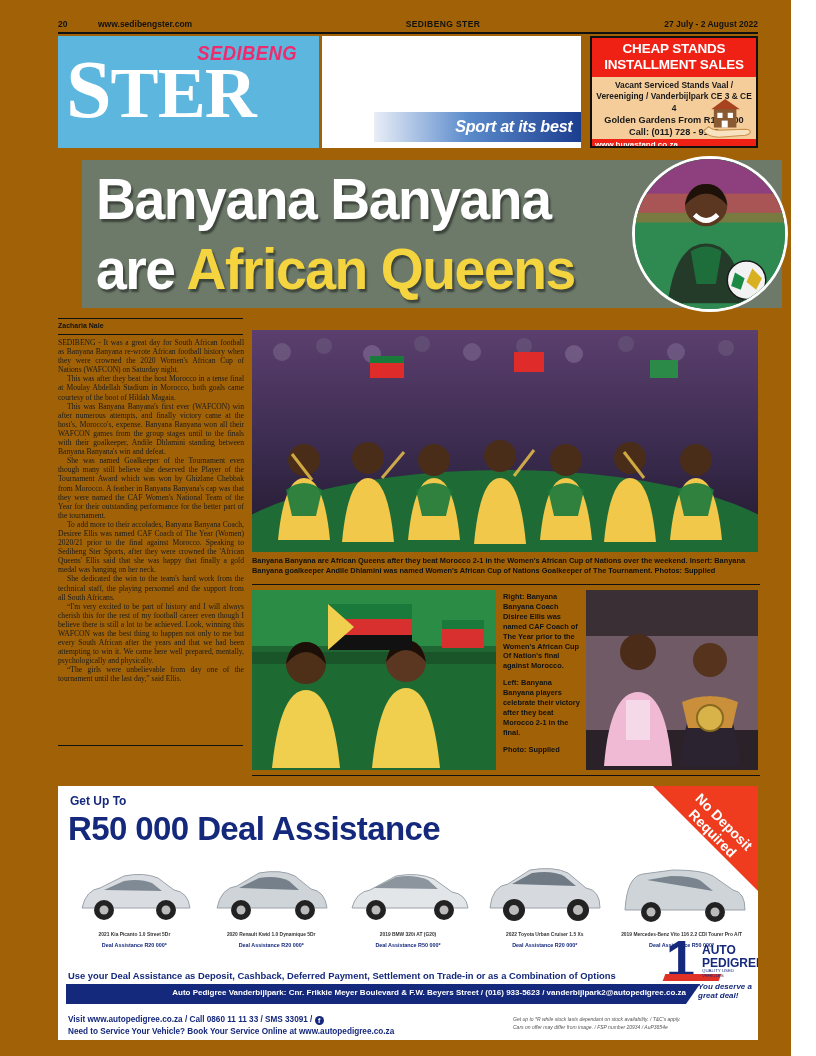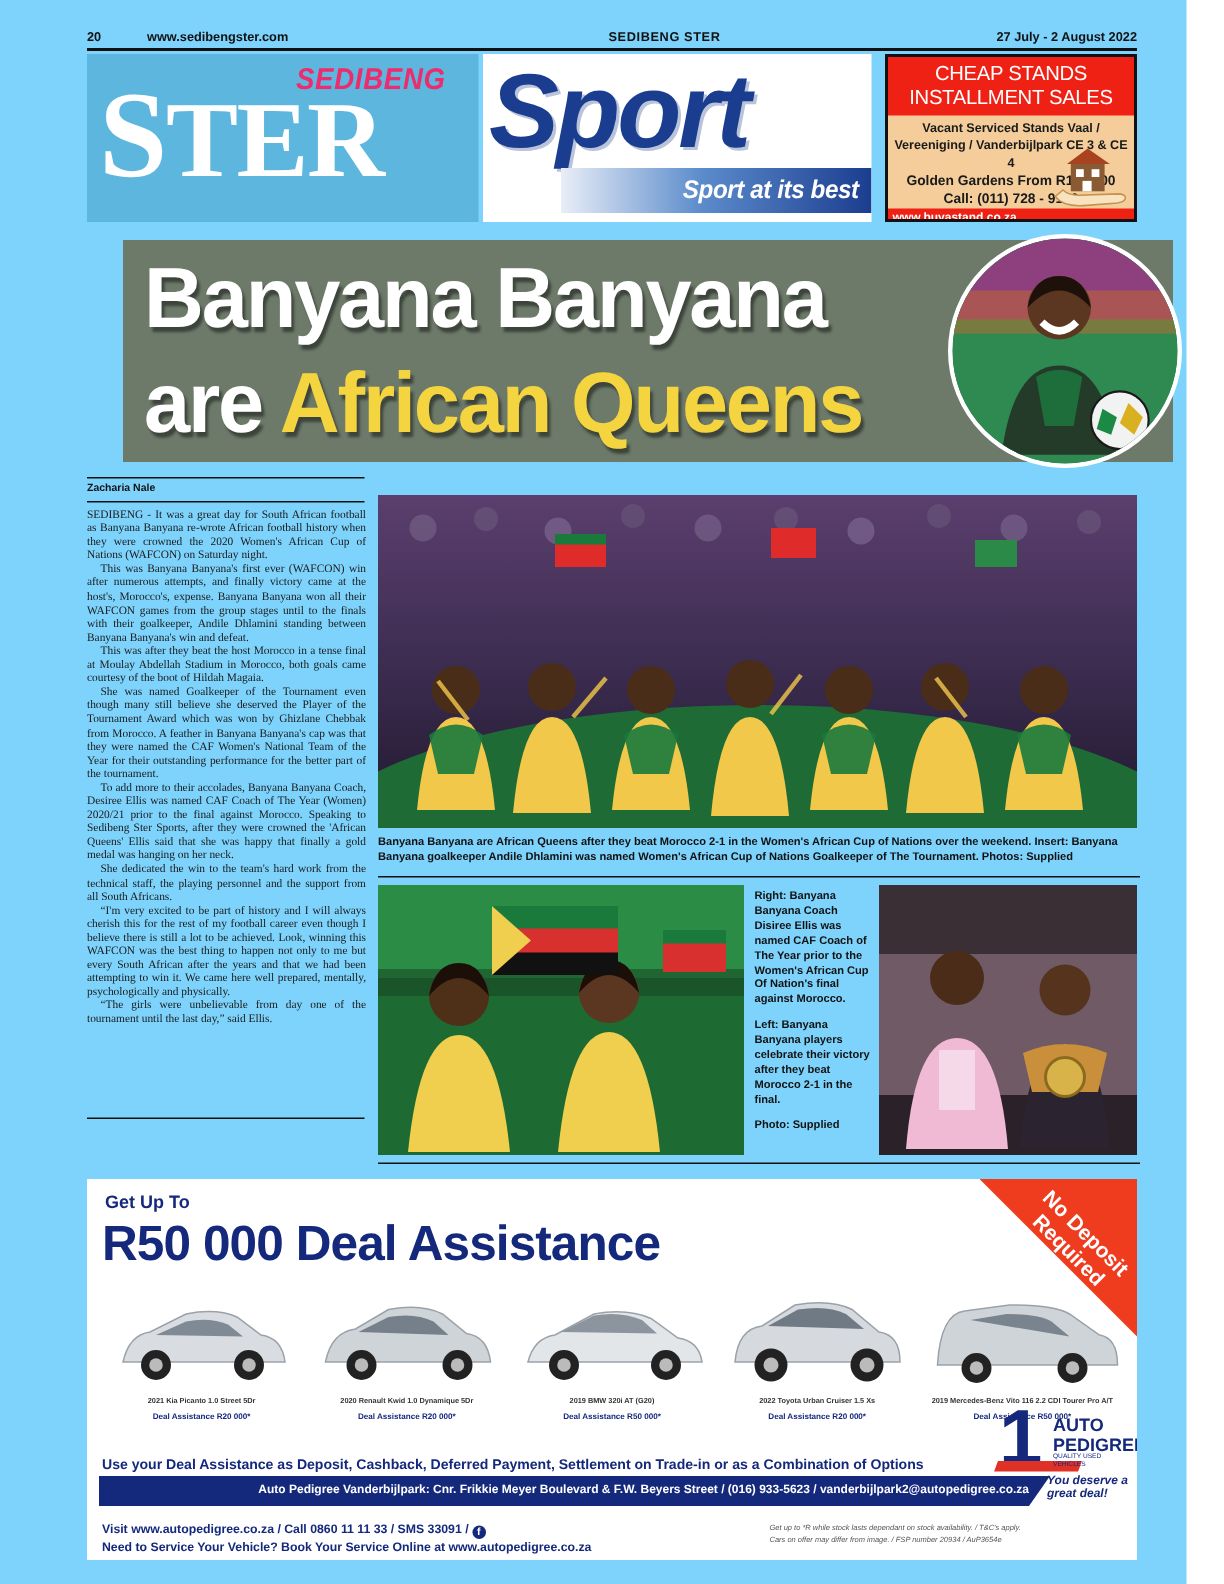--- a/index.html
+++ b/index.html
@@ -2,21 +2,21 @@
 <html><head>
 <meta charset="utf-8">
 <style>
   * { box-sizing: border-box; margin: 0; padding: 0; }
   html, body {
     width: 816px; height: 1056px;
     background: #ffffff;
     font-family: "Liberation Sans", sans-serif;
     overflow: hidden;
   }
-  .page { position: relative; width: 791px; height: 1056px; background:#7dd3fc; }
+  .page { position: relative; width: 791px; height: 1056px; background:#a16207; }
 
   
   .runhead {
     position: absolute; left: 58px; top: 16px; width: 700px; height: 16px;
     display: flex; align-items: center; font-size: 8.5px; font-weight: 700;
     color: #111;
   }
   .rh-page { width: 40px; }
   .rh-site { width: 200px; }
   .rh-title { flex: 1; text-align: center; letter-spacing: .4px; }
@@ -65,21 +65,21 @@
     padding-right:6px; letter-spacing:-.3px; transform:scaleX(.95);
   }
 
   
   .cs-ad {
     position:absolute; right:0; top:0; width:168px; height:112px;
     border:2px solid #111; background:#f4cd9b; overflow:hidden;
   }
   .cs-head {
     background:#ef2115; color:#fff; text-align:center;
-    font-weight:400; font-size:13.5px; line-height:16px; padding:3px 0 4px;
+    font-weight:700; font-size:13.5px; line-height:16px; padding:3px 0 4px;
     letter-spacing:-.2px;
   }
   .cs-body { position:relative; padding:3px 4px 0; text-align:center; color:#1a1a1a; }
   .cs-body p { font-size:8.4px; line-height:11.4px; font-weight:700; }
   .cs-body p.b { font-weight:700; font-size:9.2px; line-height:12px; }
   .cs-url {
     position:absolute; left:0; bottom:0; width:100%;
     background:#ef2115; color:#fff; font-weight:700; font-size:8px;
     text-align:left; padding:1px 0 1px 3px;
   }
@@ -248,21 +248,20 @@
   <div class="runrule"></div>
 
   <div class="mast-row">
 
     <div class="logo-box">
       <div class="logo-ster"><span>S</span><small>TER</small></div>
       <div class="logo-sedibeng">SEDIBENG</div>
     </div>
 
     <div class="sport-box">
-      <div class="sport-word">Sport</div>
       <div class="sport-bar">
         <span>Sport at its best</span>
       </div>
     </div>
 
     <div class="cs-ad">
       <div class="cs-head">
         <div>CHEAP STANDS</div>
         <div>INSTALLMENT SALES</div>
       </div>
@@ -305,22 +304,22 @@
         <path d="M122 114 l10 10 -6 12 -10 -8z" fill="#d8b020"></path>
       </svg>
     </div>
   </div>
 
   <div class="colrule-top"></div>
   <div class="byline">Zacharia Nale</div>
   <div class="byrule"></div>
   <div class="story">
     <p class="first">SEDIBENG - It was a great day for South African football as Banyana Banyana re-wrote African football history when they were crowned the 2020 Women's African Cup of Nations (WAFCON) on Saturday night.</p>
+    <p>This was after they beat the host Morocco in a tense final at Moulay Abdellah Stadium in Morocco, both goals came courtesy of the boot of Hildah Magaia.</p>
     <p>This was Banyana Banyana's first ever (WAFCON) win after numerous attempts, and finally victory came at the host's, Morocco's, expense. Banyana Banyana won all their WAFCON games from the group stages until to the finals with their goalkeeper, Andile Dhlamini standing between Banyana Banyana's win and defeat.</p>
-    <p>This was after they beat the host Morocco in a tense final at Moulay Abdellah Stadium in Morocco, both goals came courtesy of the boot of Hildah Magaia.</p>
     <p>She was named Goalkeeper of the Tournament even though many still believe she deserved the Player of the Tournament Award which was won by Ghizlane Chebbak from Morocco. A feather in Banyana Banyana's cap was that they were named the CAF Women's National Team of the Year for their outstanding performance for the better part of the tournament.</p>
     <p>To add more to their accolades, Banyana Banyana Coach, Desiree Ellis was named CAF Coach of The Year (Women) 2020/21 prior to the final against Morocco. Speaking to Sedibeng Ster Sports, after they were crowned the 'African Queens' Ellis said that she was happy that finally a gold medal was hanging on her neck.</p>
     <p>She dedicated the win to the team's hard work from the technical staff, the playing personnel and the support from all South Africans.</p>
     <p>“I'm very excited to be part of history and I will always cherish this for the rest of my football career even though I believe there is still a lot to be achieved. Look, winning this WAFCON was the best thing to happen not only to me but every South African after the years and that we had been attempting to win it. We came here well prepared, mentally, psychologically and physically.</p>
     <p>“The girls were unbelievable from day one of the tournament until the last day,” said Ellis.</p>
   </div>
   <div class="colrule-bot"></div>
 
   <div class="mainphoto">
     <svg class="ph" viewBox="0 0 506 222" preserveAspectRatio="none">

